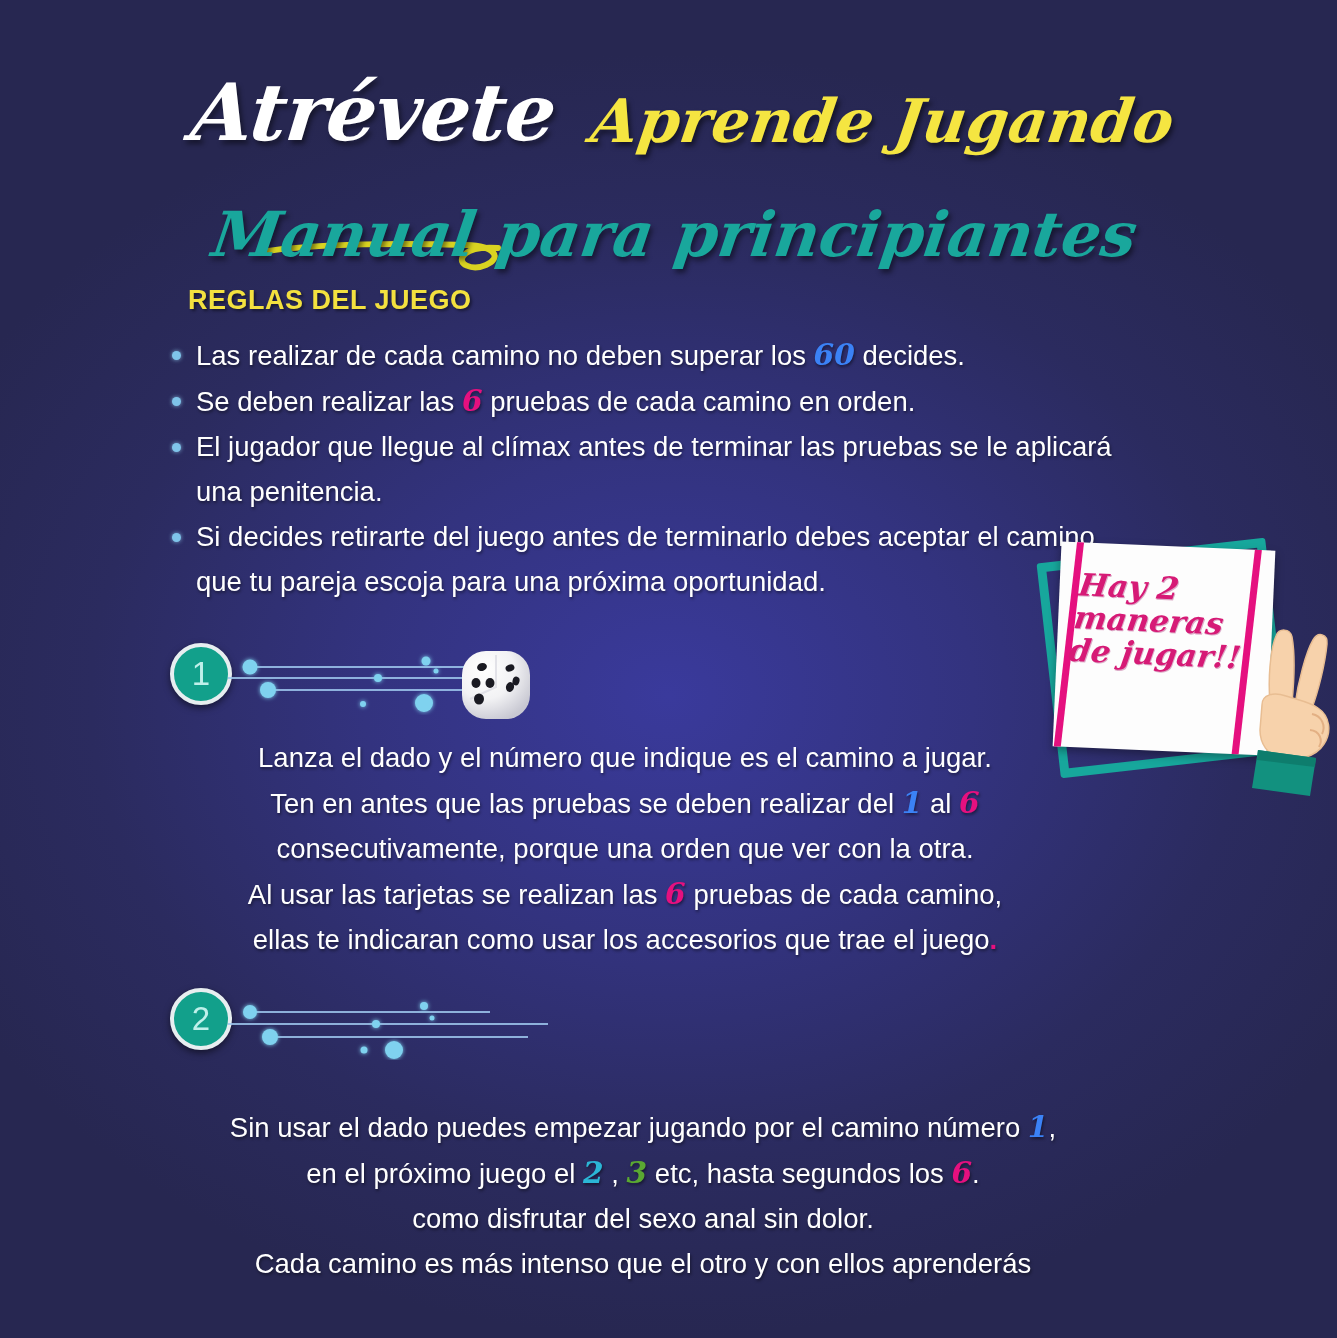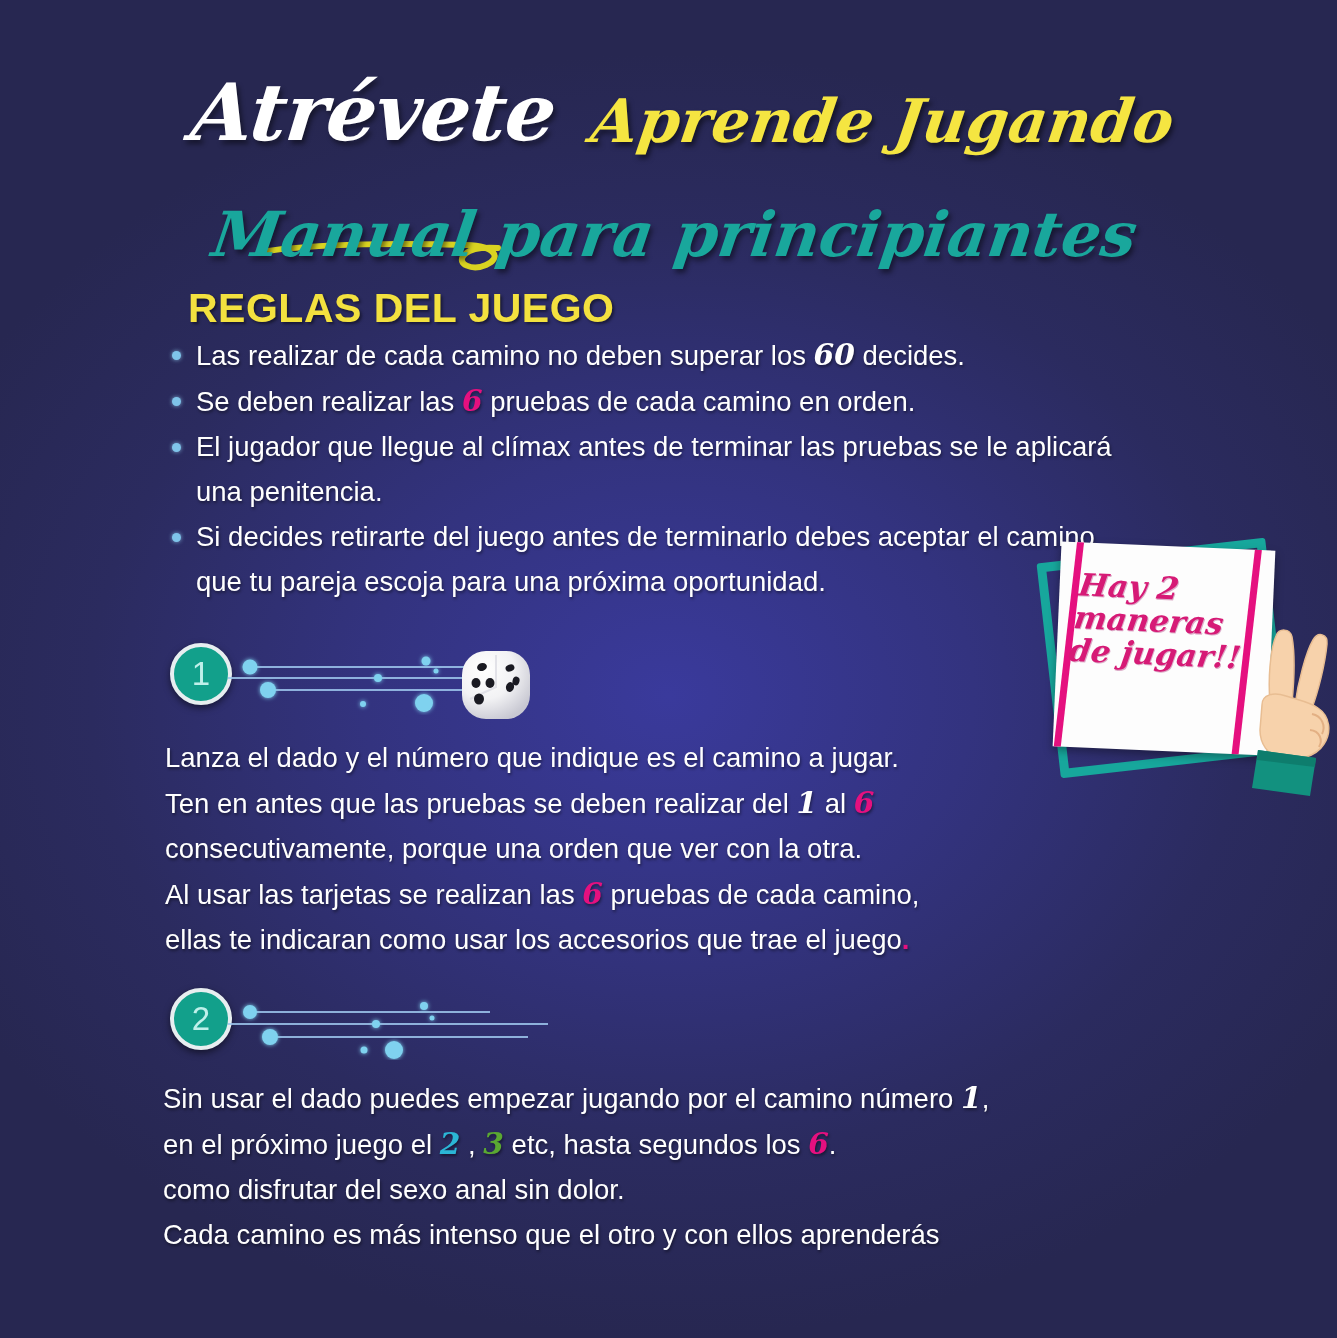--- a/index.html
+++ b/index.html
@@ -51,42 +51,42 @@
     font-style:italic; font-weight:bold;
     font-size:62px; color:#19a79c;
     letter-spacing:0px;
     transform: skewX(-8deg);
     text-shadow: 3px 4px 5px rgba(0,0,0,.45);
   }
 
   
   .rules-head{
     position:absolute; left:188px; top:285px;
-    font-size:41px; font-weight:bold; color:#f3e13f;
+    font-size:27px; font-weight:bold; color:#f3e13f;
     letter-spacing:.5px;
     text-shadow:2px 2px 3px rgba(0,0,0,.45);
   }
   .rules{
     position:absolute; left:170px; top:332px; width:960px;
     list-style:none;
   }
   .rules li{
     position:relative; padding-left:26px;
     color:#ffffff; font-size:27.5px; line-height:45px;
     text-shadow:1px 2px 3px rgba(0,0,0,.45);
   }
   .rules li .bullet{
     position:absolute; left:2px; top:19px;
     width:9px; height:9px; border-radius:50%;
     background:#7fc4ea;
     box-shadow:0 0 4px rgba(150,210,245,.8);
   }
 
   
-  .num-yellow{ color:#ffffff; font-weight:bold; font-style:italic;
+  .num-yellow{ color:#3b82f6; font-weight:bold; font-style:italic;
                font-family:"DejaVu Serif", serif; font-size:1.08em; }
   .num-magenta{ color:#e5107f; font-weight:bold; font-style:italic;
                font-family:"DejaVu Serif", serif; font-size:1.08em; }
   .num-cyan{ color:#2bb6d6; font-weight:bold; font-style:italic;
                font-family:"DejaVu Serif", serif; font-size:1.08em; }
   .num-green{ color:#5aa832; font-weight:bold; font-style:italic;
                font-family:"DejaVu Serif", serif; font-size:1.08em; }
   .dot-magenta{ color:#e5107f; font-weight:bold; }
 
   
@@ -100,23 +100,24 @@
     display:flex; align-items:center; justify-content:center;
     color:#bff0ea; font-size:33px; font-weight:500;
   }
   .lines{ position:absolute; left:58px; top:2px; }
 
   
   .para{
     position:absolute; color:#ffffff;
     font-size:27.5px; line-height:45px;
     text-shadow:1px 2px 3px rgba(0,0,0,.45);
+    text-align:center;
   }
   #para-1{ left:165px; top:735px; width:920px; }
-  #para-2{ left:163px; top:1075px; width:960px; }
+  #para-2{ left:163px; top:1104px; width:960px; }
 
   
   .note-wrap{ position:absolute; left:1040px; top:538px; width:300px; height:275px; }
   .note-frame{
     position:absolute; left:8px; top:12px; width:230px; height:216px;
     border:9px solid #17a79c;
     transform:rotate(-6.5deg);
     border-radius:3px;
   }
   .note-card{

